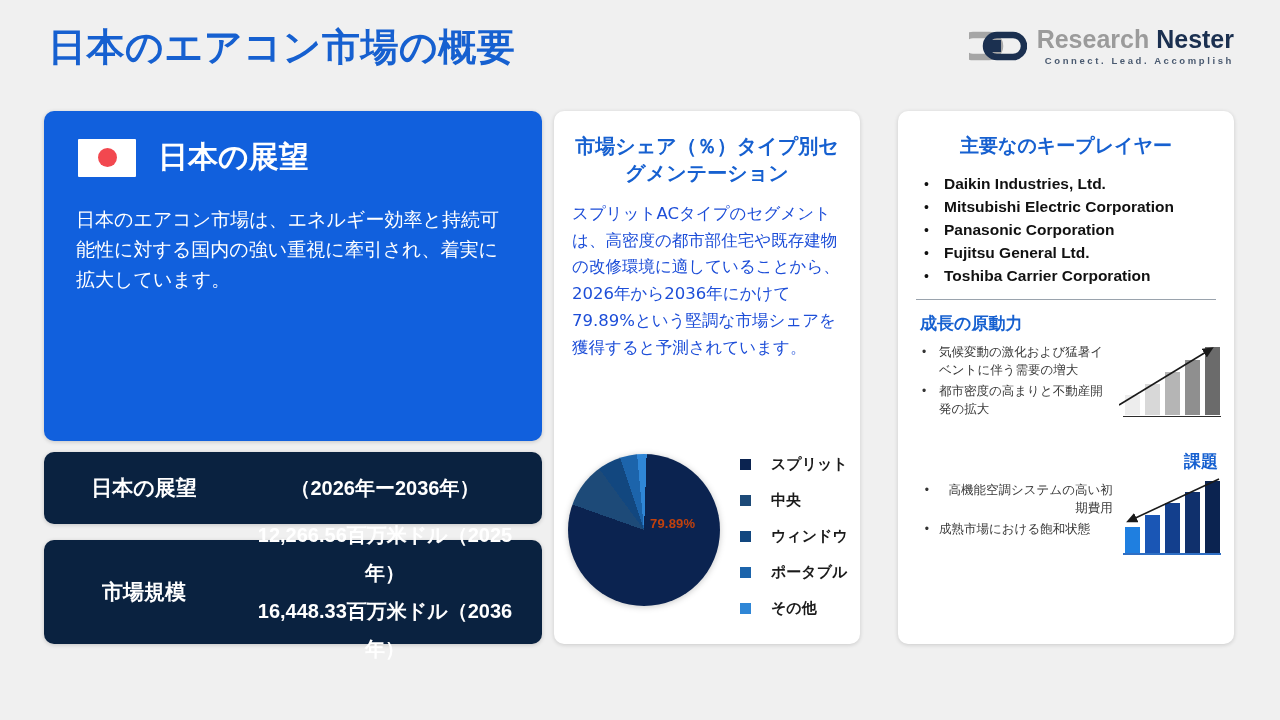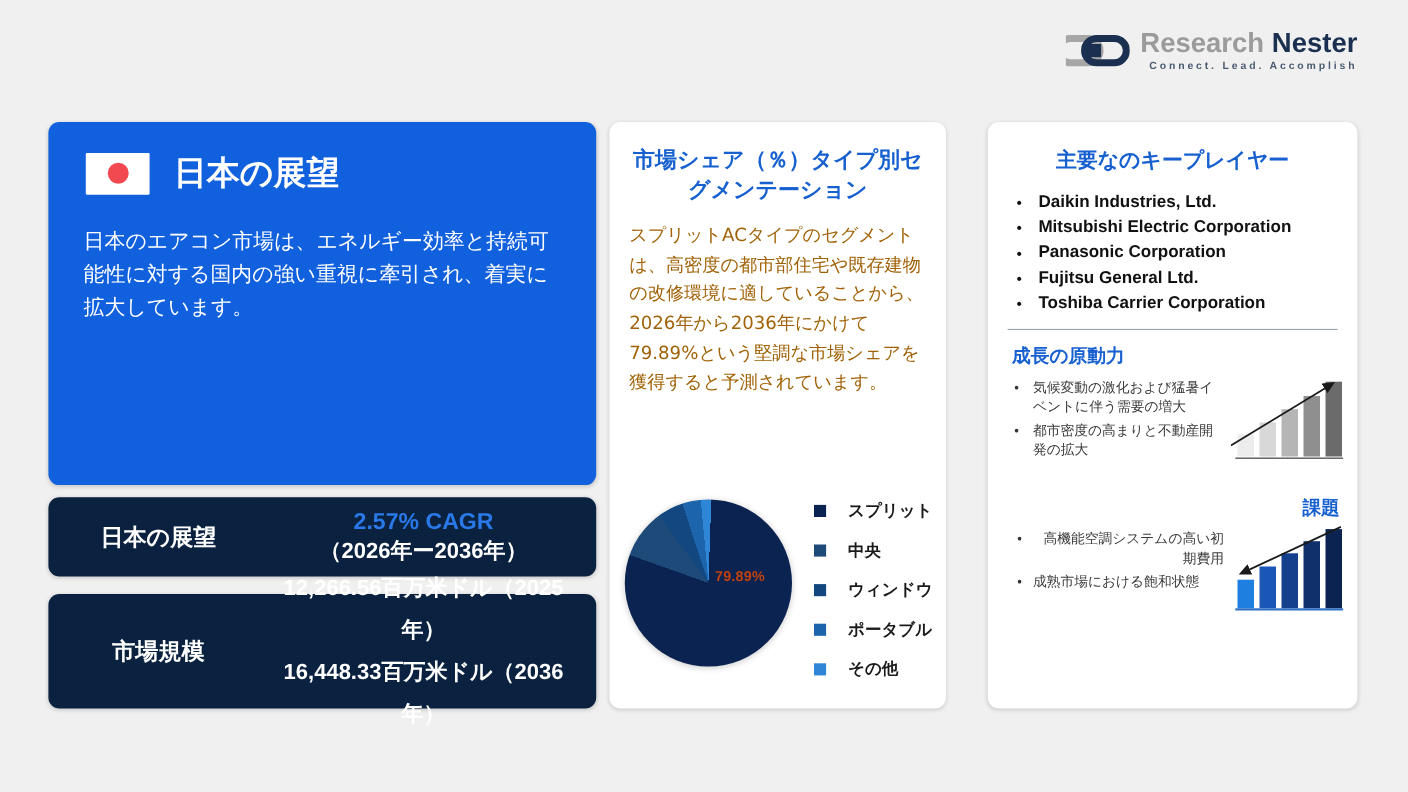--- a/index.html
+++ b/index.html
@@ -66,21 +66,21 @@
   .stat-line { color: #ffffff; font-size: 20px; font-weight: 700; line-height: 1.9; }
 
   
   .mid-card { left: 554px; top: 111px; width: 306px; height: 533px; }
   .mid-title {
     color: #1660d0; font-size: 20px; font-weight: 700; text-align: center;
     line-height: 1.35; padding: 22px 18px 0 18px;
   }
   .mid-body {
     font-family: "DejaVu Sans", "Liberation Sans", sans-serif;
-    font-size: 16.5px; line-height: 1.62; color: #a16207; padding: 14px 18px 0 18px;
+    font-size: 16.5px; line-height: 1.62; color: #1d4ed8; padding: 14px 18px 0 18px;
   }
   .pie-wrap { position: absolute; left: 0; bottom: 14px; width: 336px; height: 190px; }
   .pie {
     position: absolute; left: 14px; top: 14px; width: 152px; height: 152px; border-radius: 50%;
     filter: drop-shadow(0 1px 3px rgba(0,0,0,0.22));
   }
   .pie-label {
     position: absolute; left: 96px; top: 76px; color: #c2410c;
     font-size: 13px; font-weight: 700; letter-spacing: 0.2px;
   }
@@ -120,20 +120,21 @@
     font-family: "DejaVu Serif", "Liberation Serif", serif;
     font-size: 15px; color: #2b2b2b; white-space: nowrap;
   }
 </style>
 </head>
 <body>
 
 <div class="page">
 
   <div class="header">
+    <div class="page-title">日本のエアコン市場の概要</div>
 
     <div class="logo">
       <div class="logo-mark">
         <svg width="58" height="36" viewBox="0 0 58 36">
           <path d="M4 7 h16 a11 11 0 0 1 0 22 H4 a11 11 0 0 1 0-22 z" fill="none" stroke="#a6a6a6" stroke-width="6.5" stroke-linejoin="round"></path>
           <path d="M28 7 h16 a11 11 0 0 1 0 22 H28 a11 11 0 0 1 0-22 z" fill="none" stroke="#1b3050" stroke-width="6.5" stroke-linejoin="round"></path>
           <rect x="20" y="12" width="12" height="12" fill="#1b3050"></rect>
         </svg>
       </div>
       <div class="logo-text-wrap">
@@ -152,21 +153,20 @@
         <div class="jp-flag-dot"></div>
       </div>
       <div class="outlook-title">日本の展望</div>
     </div>
     <div class="outlook-body">日本のエアコン市場は、エネルギー効率と持続可能性に対する国内の強い重視に牽引され、着実に拡大しています。</div>
   </div>
 
   <div class="stat-box stat-cagr">
     <div class="stat-label">日本の展望</div>
     <div class="stat-values">
-      <div class="stat-accent">2.57% CAGR</div>
       <div class="stat-sub">（2026年ー2036年）</div>
     </div>
   </div>
 
   <div class="stat-box stat-size">
     <div class="stat-label">市場規模</div>
     <div class="stat-values">
       <div class="stat-line">12,266.56百万米ドル（2025年）</div>
       <div class="stat-line">16,448.33百万米ドル（2036年）</div>
     </div>

